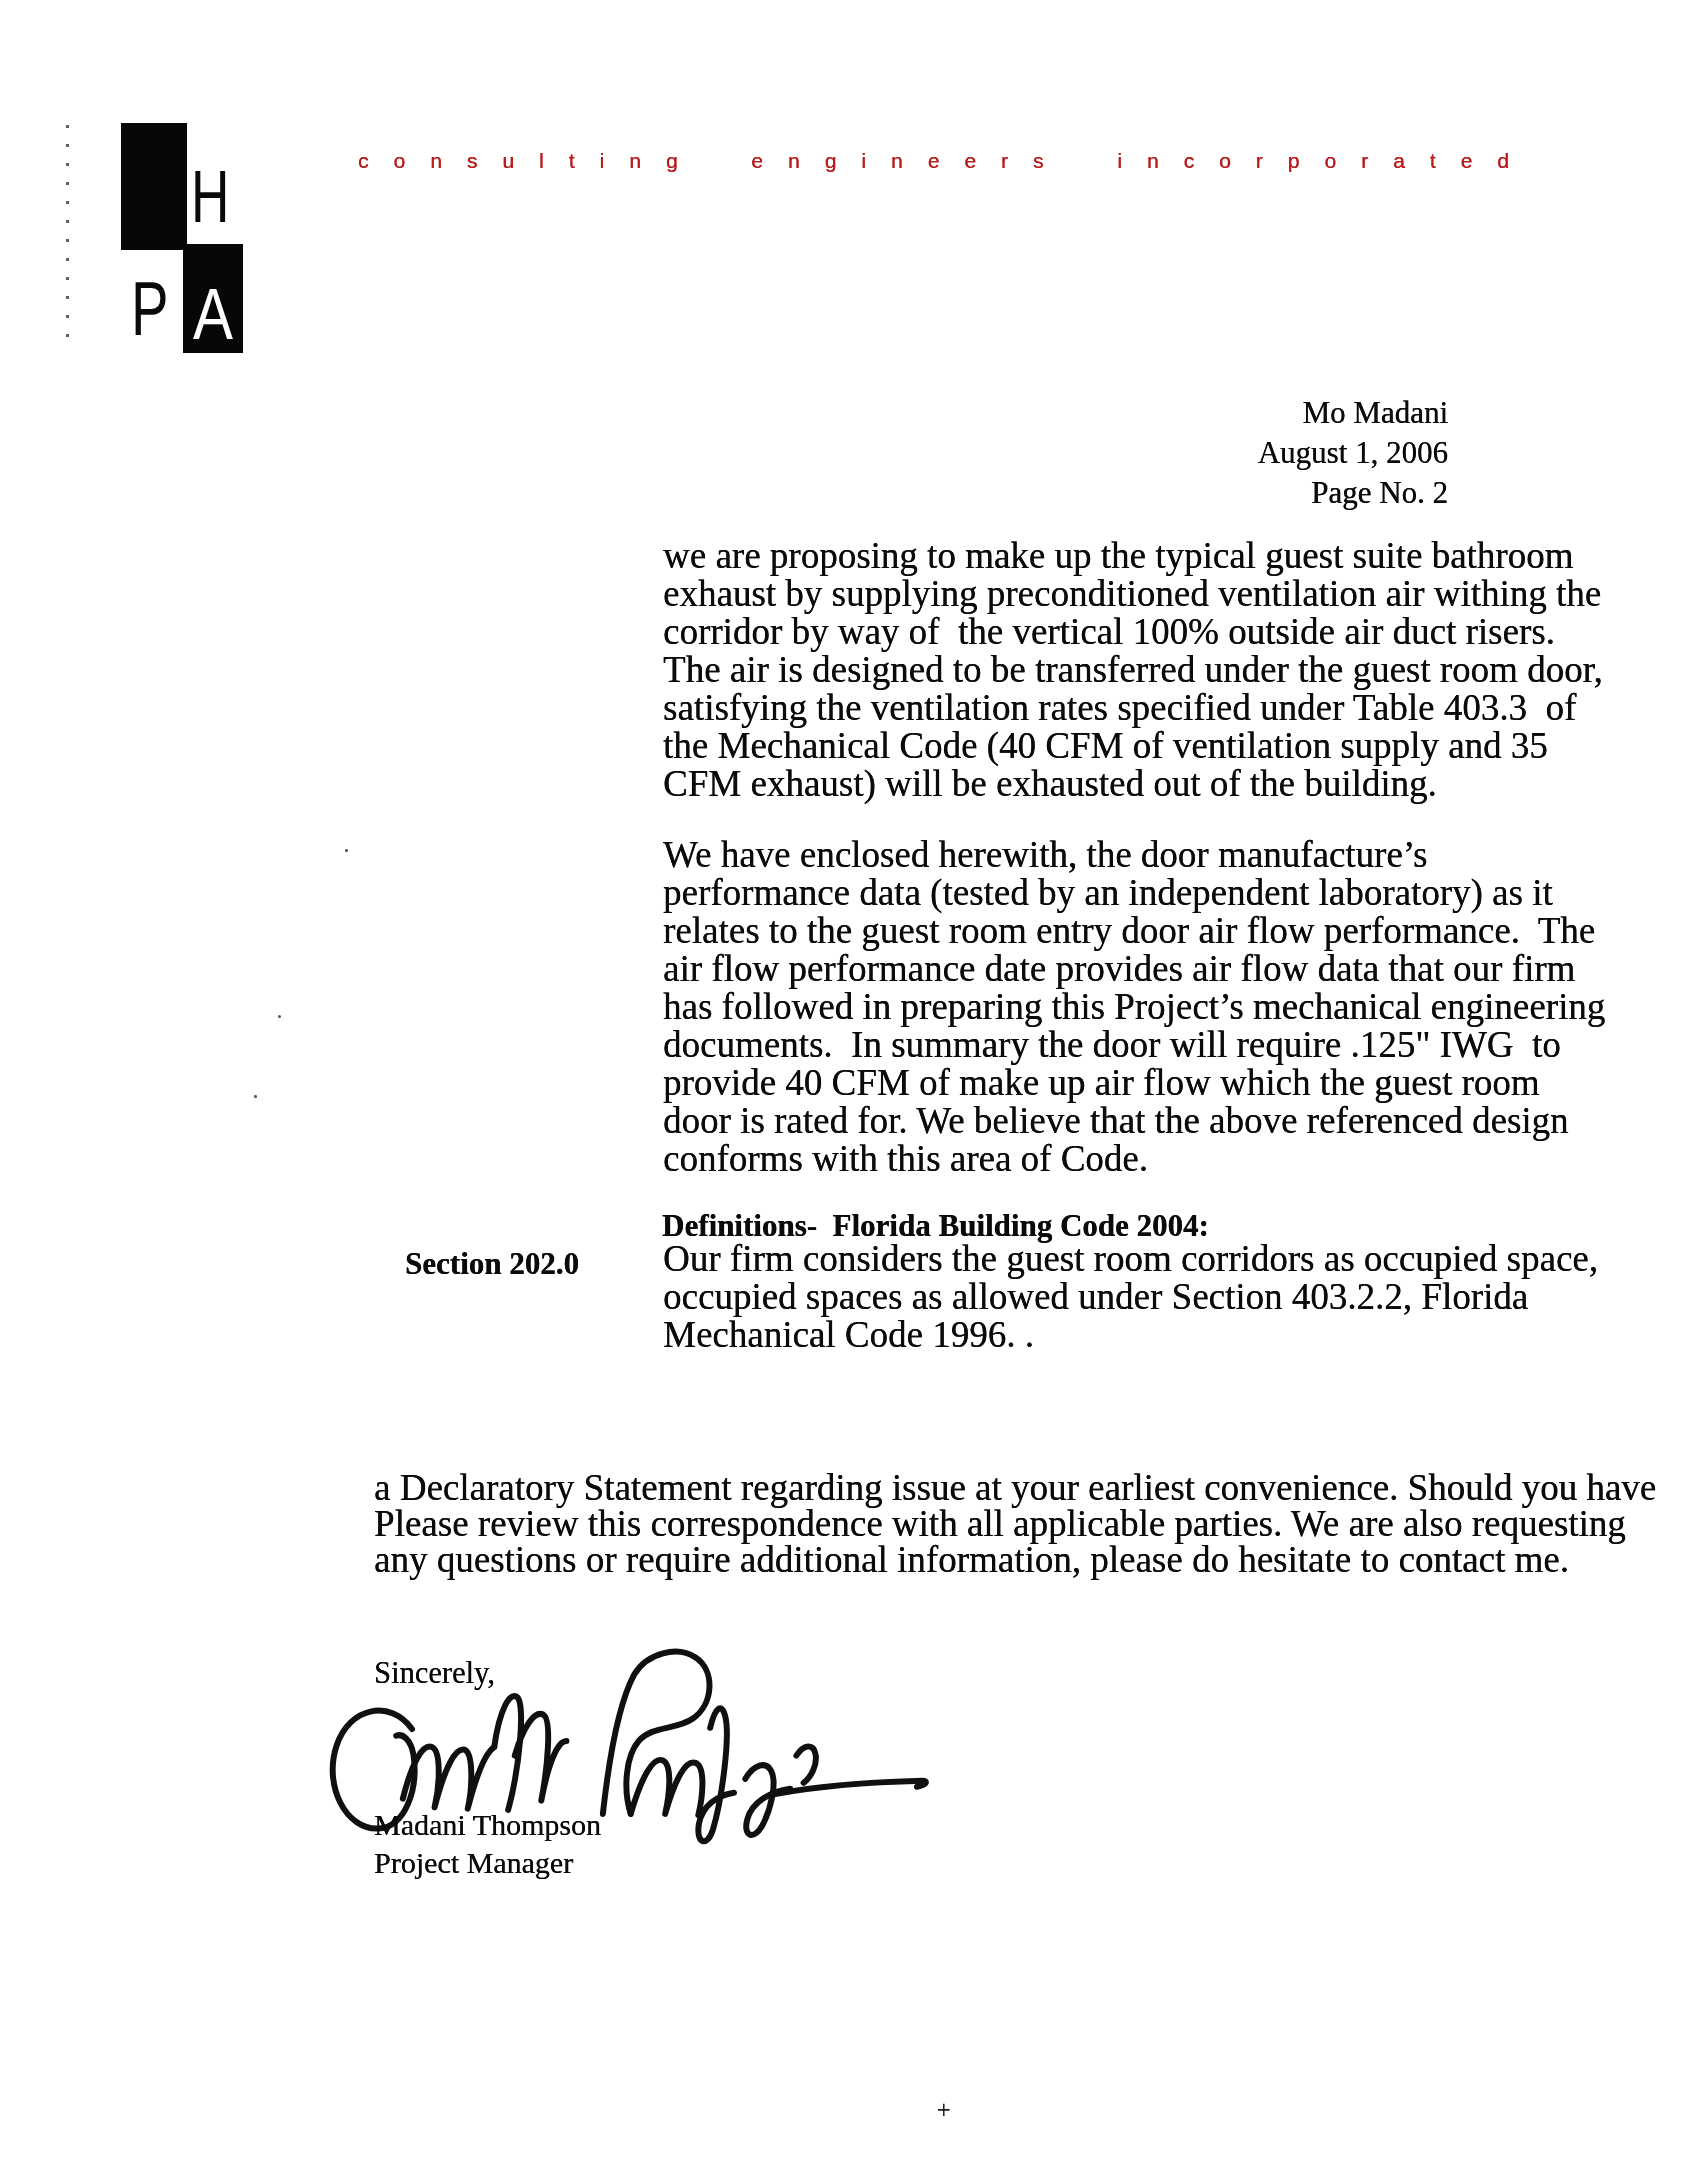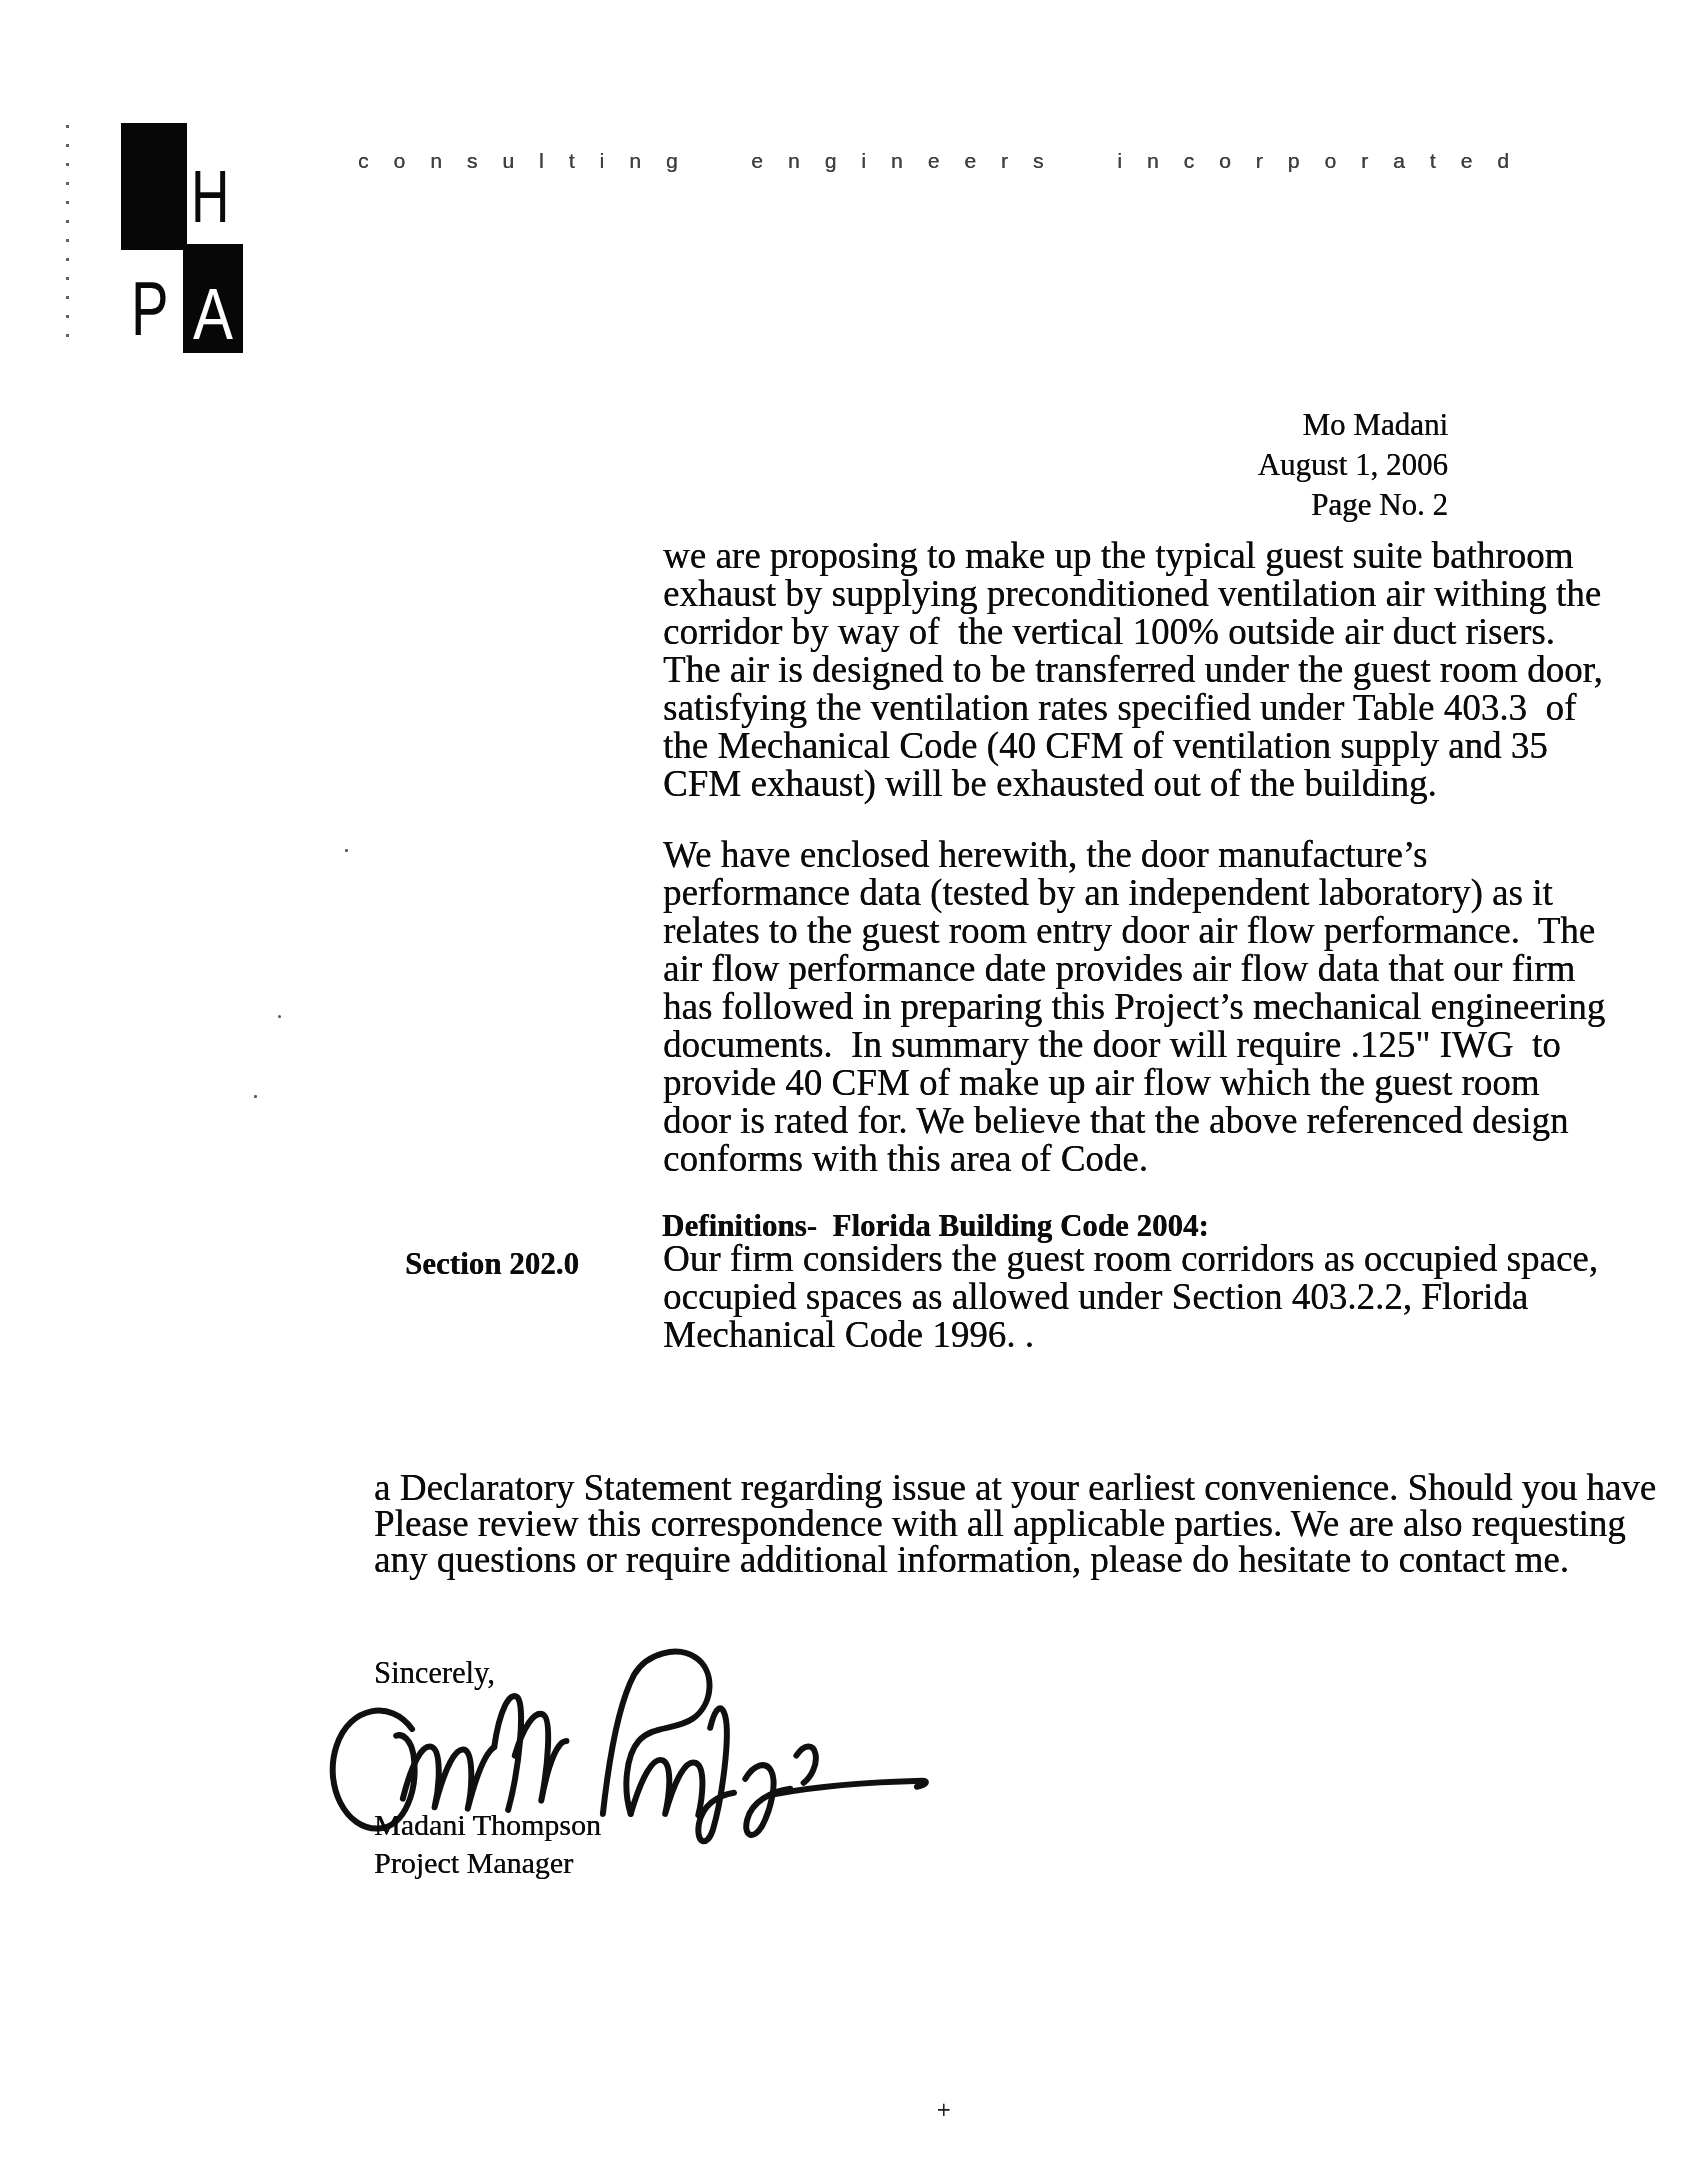--- a/index.html
+++ b/index.html
@@ -50,27 +50,27 @@
     font-size:18.6px; color:#1a1a1a;
   }
 
   
   .tagline {
     left:358px; top:148px; width:1176px;
     display:flex; justify-content:space-between;
     font-family:"Liberation Sans", sans-serif;
     font-size:21px; line-height:25px;
     letter-spacing:25px;
-    color:#404040;
+    color:#b91c1c;
     white-space:pre;
   }
 
   
   .header-block {
-    right:242px; top:405px;
+    right:242px; top:393px;
     text-align:right;
     font-size:31px; line-height:40px;
     white-space:pre;
   }
 
   
   .para { white-space:pre; font-size:37px; }
   .para .line { white-space:pre; }
   .body-indent { left:663px; }
   .lh57 { line-height:38px; }

